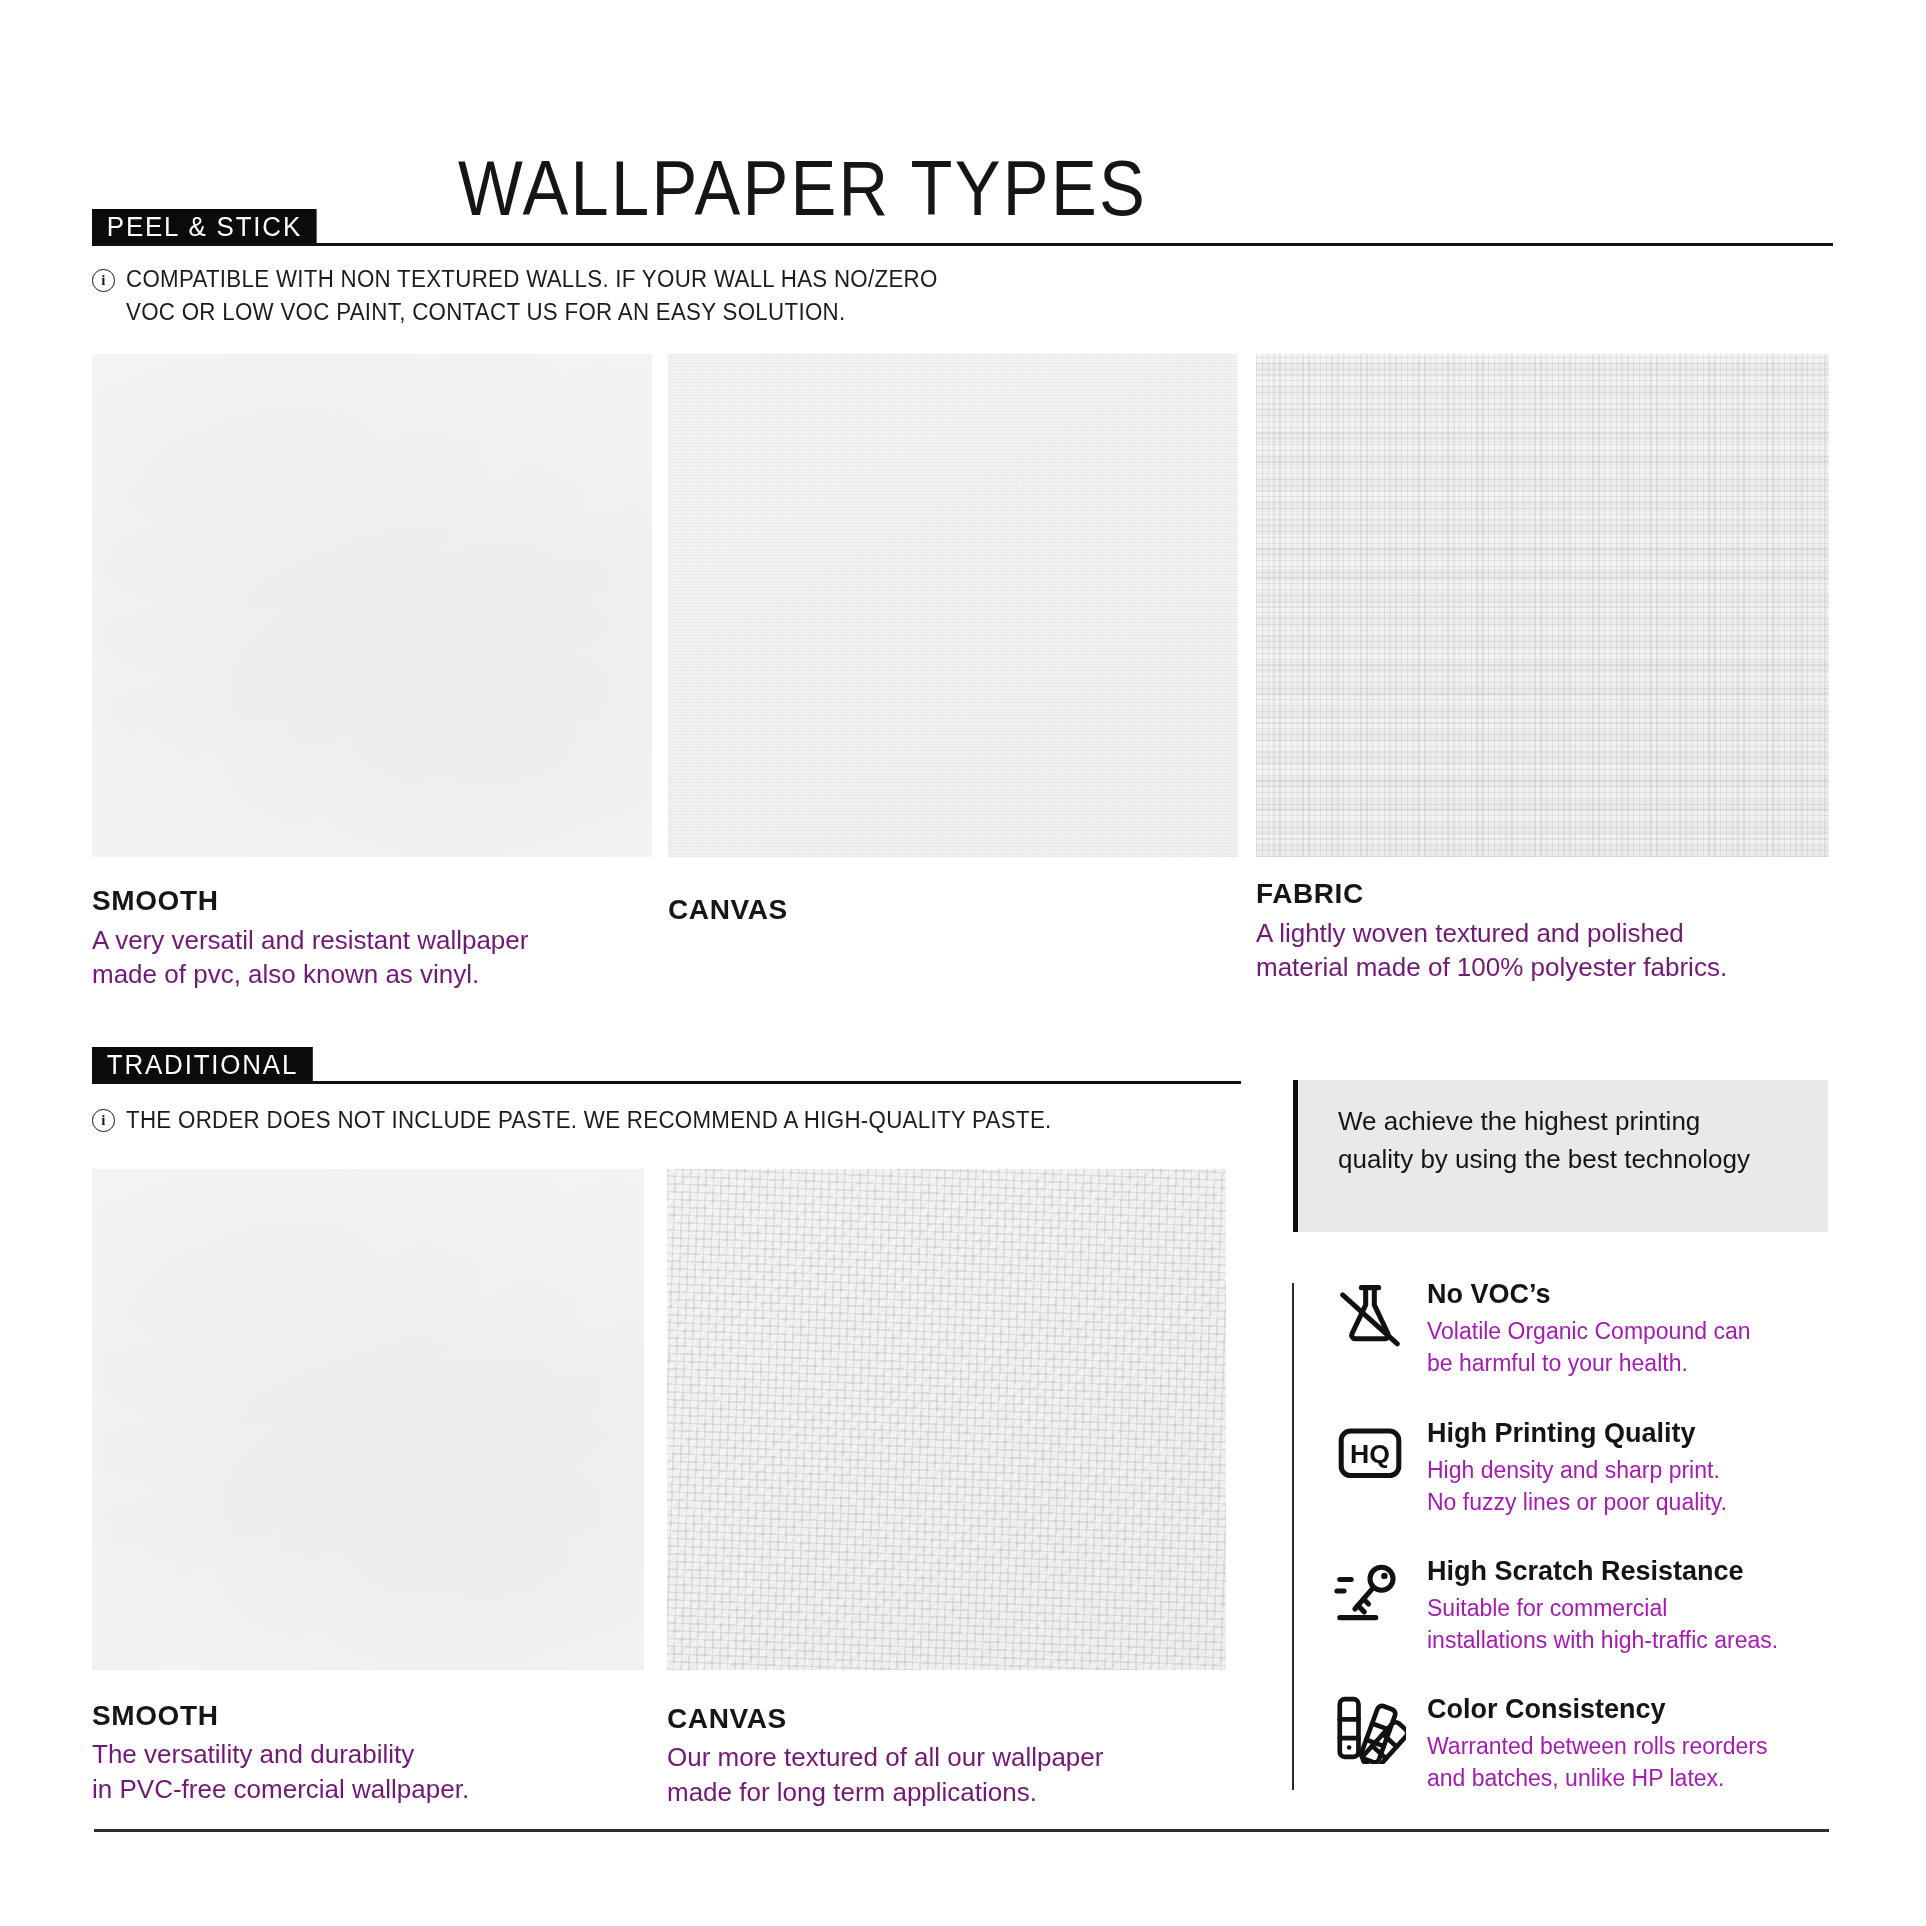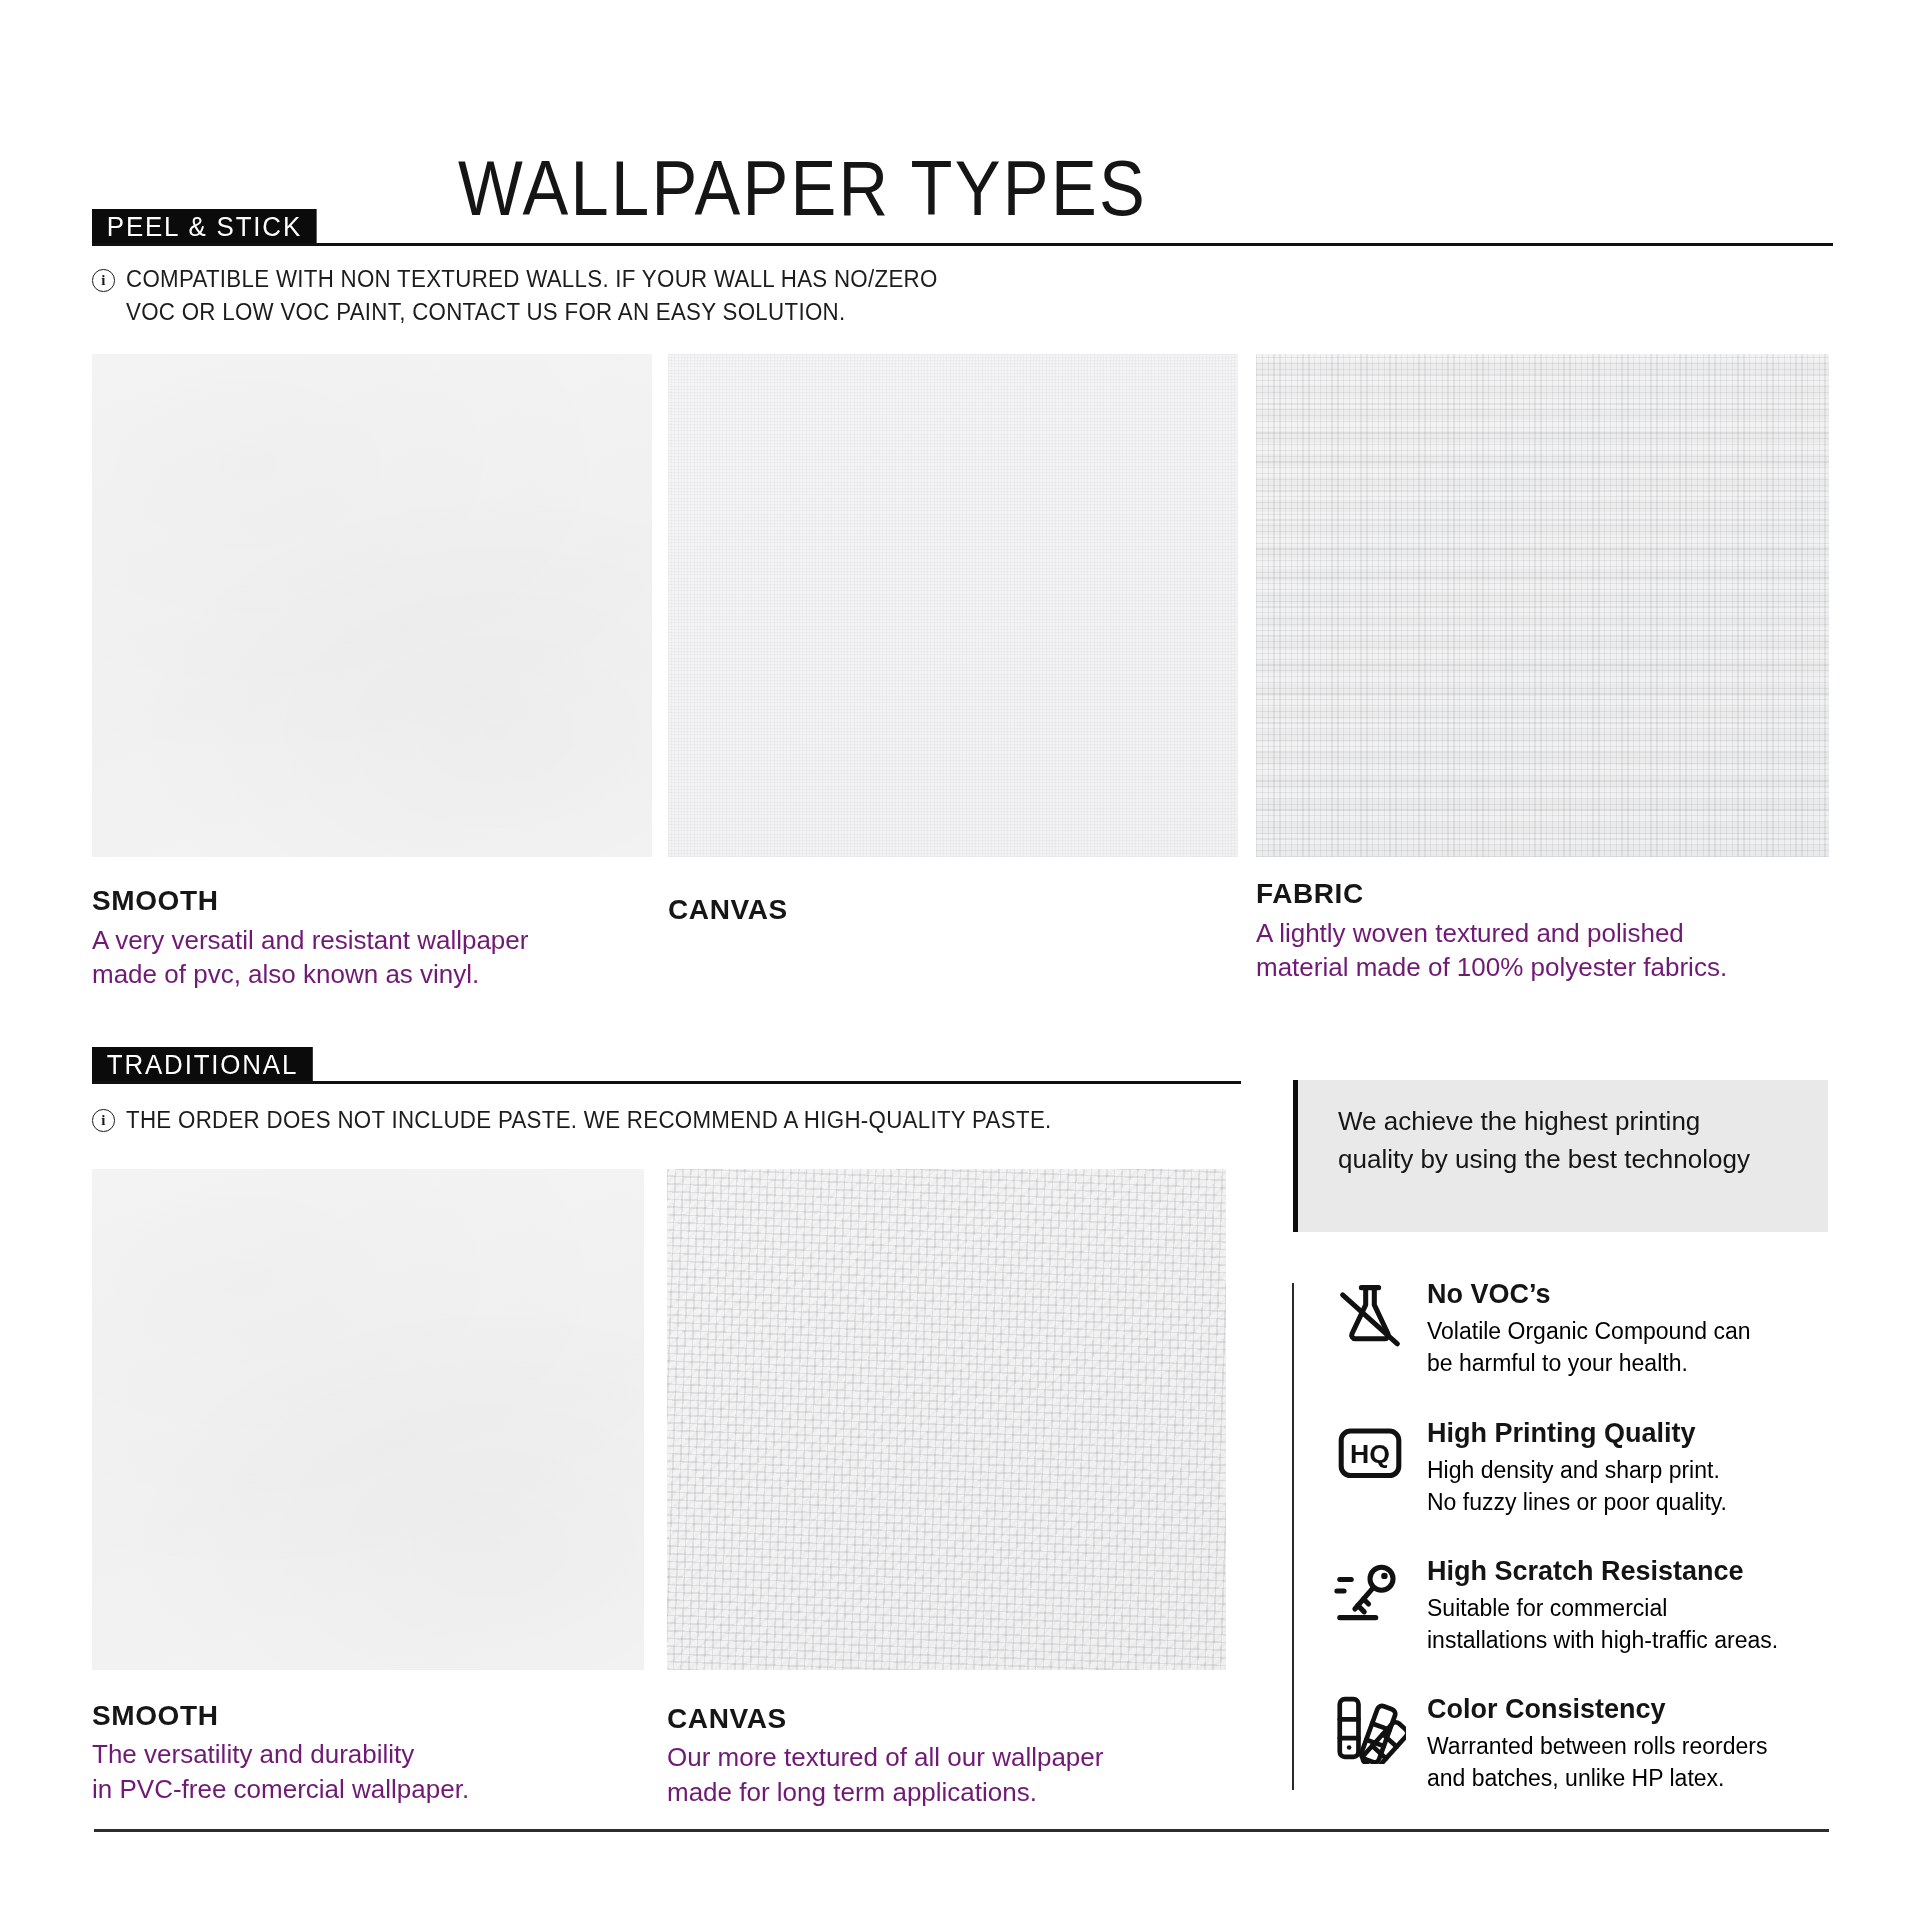--- a/index.html
+++ b/index.html
@@ -58,21 +58,21 @@
   .type-desc{position:absolute;font-size:26px;line-height:34px;color:#701a75;white-space:nowrap;}
   .callout{
     position:absolute;left:1293px;top:1080px;width:535px;height:152px;
     background:var(--callout-bg);border-left:5.8px solid #0d0d0d;box-sizing:border-box;
     padding:22px 0 11px 40px;
   }
   .callout-line{font-size:26px;line-height:38px;color:#161616;white-space:nowrap;}
   .vline{position:absolute;left:1292px;top:1283px;width:1.9px;height:507px;background:#2a2a2a;}
   .feat-icon{position:absolute;left:1334px;width:72px;height:72px;}
   .feat-title{position:absolute;left:1427px;font-size:27px;font-weight:700;color:#141414;white-space:nowrap;}
-  .feat-body{position:absolute;left:1427px;font-size:23px;line-height:32px;color:#000000;white-space:nowrap;}
+  .feat-body{position:absolute;left:1427px;font-size:23px;line-height:32px;color:#a21caf;white-space:nowrap;}
   .bottom-rule{position:absolute;left:94px;top:1829px;width:1735px;height:2.6px;background:#2d2d2d;}
   svg{display:block;}
 </style>
 </head>
 <body>
 
 <div class="canvas">
 
   <h1 class="page-title">WALLPAPER TYPES</h1>
 

